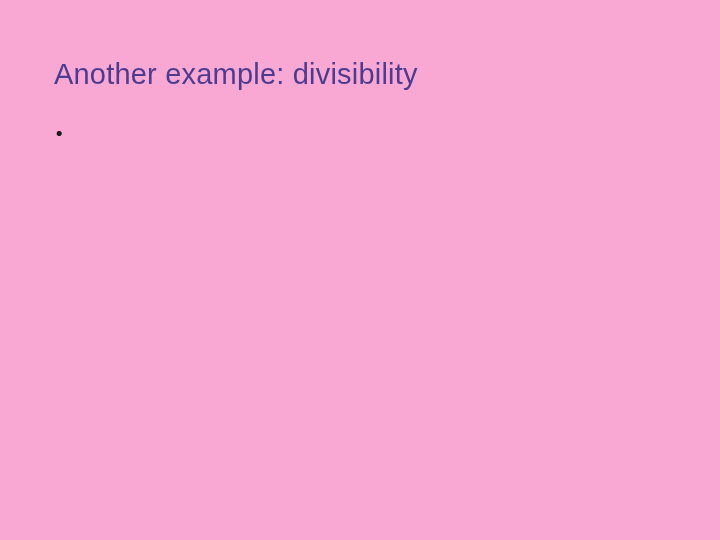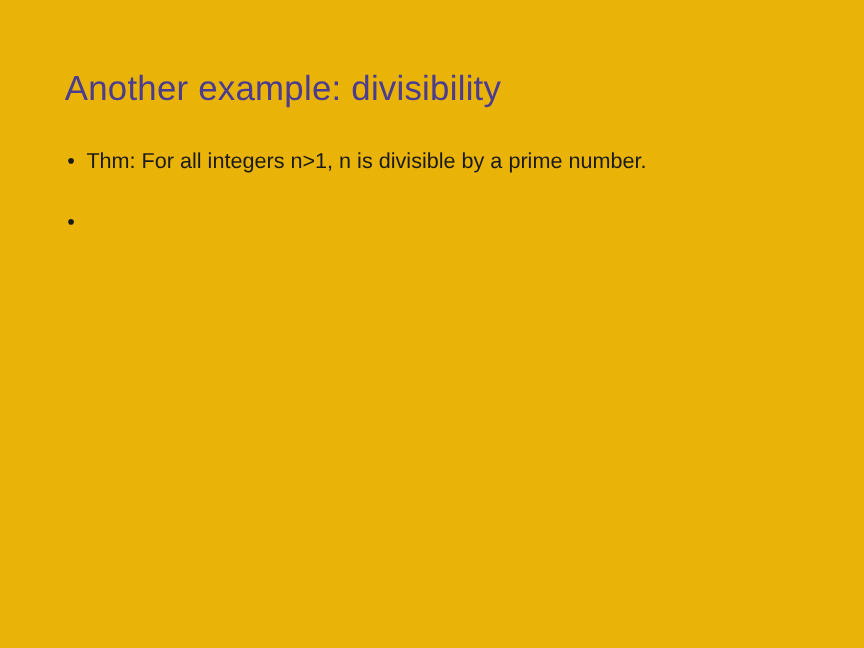--- a/index.html
+++ b/index.html
@@ -10,21 +10,21 @@
     html, body {
       width: 720px;
       height: 540px;
       background: #ffffff;
       font-family: Arial, Helvetica, sans-serif;
       overflow: hidden;
     }
     .slide {
       width: 720px;
       height: 540px;
-      background: #eab308;
+      background: #f9a8d4;
       padding: 58px 50px 0 54px;
       position: relative;
     }
     .title {
       font-size: 29px;
       color: #4b3c8f;
       font-weight: 400;
       margin-bottom: 32px;
       letter-spacing: 0.2px;
     }
@@ -49,19 +49,18 @@
     }
   </style>
 </head>
 <body>
 
 <div class="slide">
   <h1 class="title">Another example: divisibility</h1>
   <ul class="bullet-list">
     <li class="bullet-item">
       <span class="bullet-marker">•</span>
-      <span>Thm: For all integers n&gt;1, n is divisible by a prime number.</span>
     </li>
     <li class="bullet-item">
       <span class="bullet-marker">•</span>
     </li>
   </ul>
 </div>
 
 </body></html>

